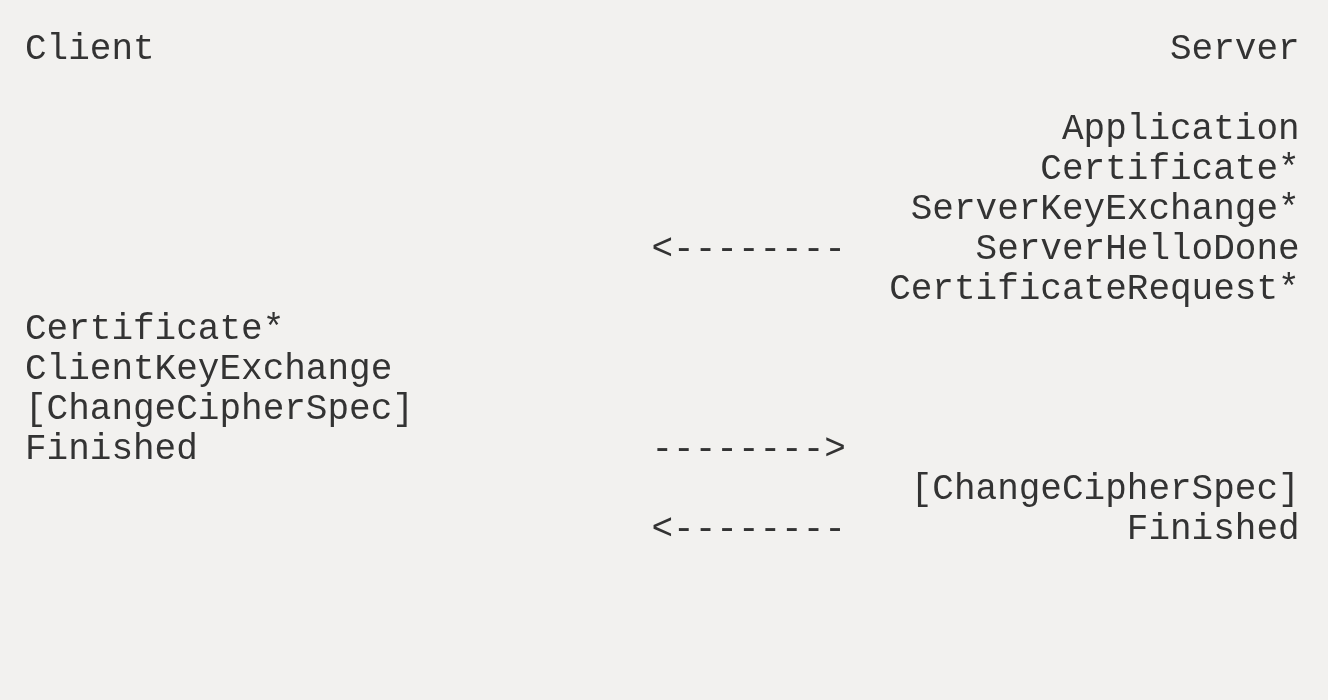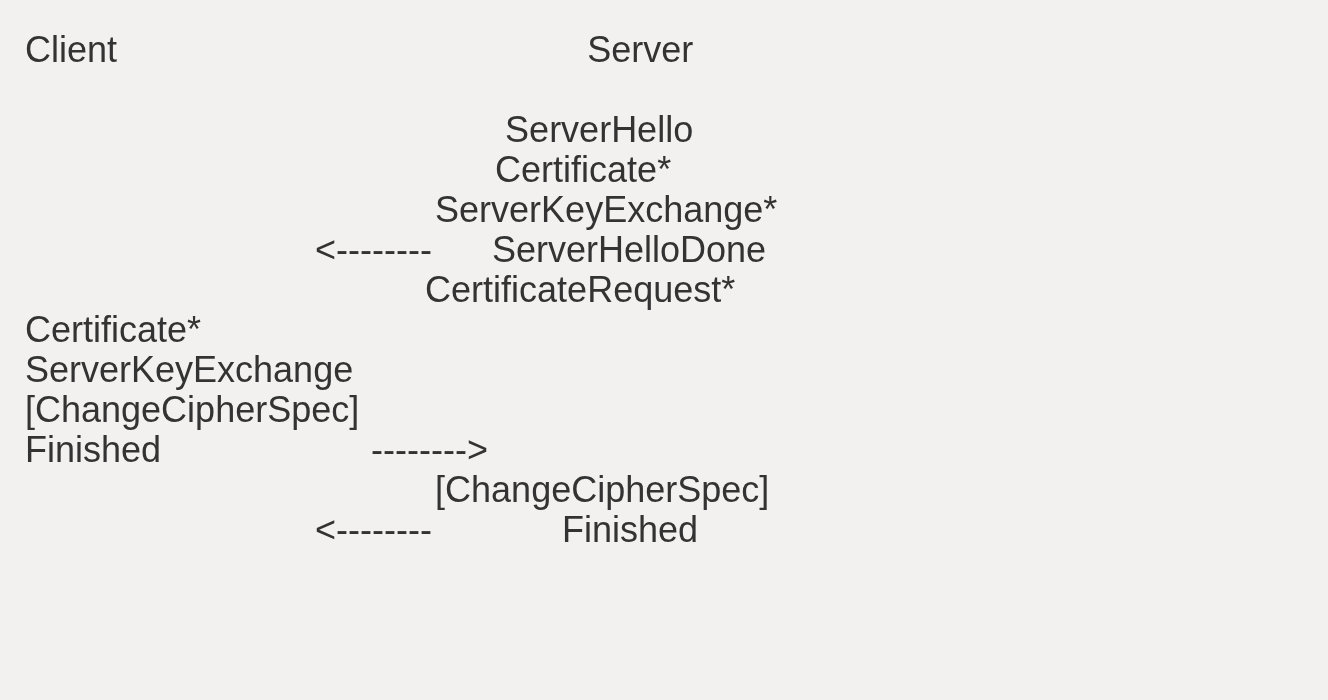--- a/index.html
+++ b/index.html
@@ -8,41 +8,41 @@
     width: 1328px;
     height: 700px;
     overflow: hidden;
     background: #f2f1ef;
   }
   .diagram {
     box-sizing: border-box;
     width: 1328px;
     height: 536px;
     padding: 30px 0 8px 25px;
-    font-family: Liberation Sans, sans-serif;
+    font-family: Liberation Mono, monospace;
     font-size: 36px;
     color: #333333;
   }
   .ln {
     white-space: pre;
     height: 40px;
     line-height: 40px;
     letter-spacing: 0;
   }
 </style>
 </head>
 <body style="background: rgb(242, 241, 239);">
 
 <main class="diagram" style="color: rgb(51, 51, 51);">
   <div class="ln">Client                                               Server</div>
   <div class="ln"></div>
-  <div class="ln">                                                ServerHello</div>
+  <div class="ln">                                                Application</div>
   <div class="ln">                                               Certificate*</div>
   <div class="ln">                                         ServerKeyExchange*</div>
   <div class="ln">                             &lt;--------      ServerHelloDone</div>
   <div class="ln">                                        CertificateRequest*</div>
   <div class="ln">Certificate*</div>
-  <div class="ln">ServerKeyExchange</div>
+  <div class="ln">ClientKeyExchange</div>
   <div class="ln">[ChangeCipherSpec]</div>
   <div class="ln">Finished                     --------&gt;</div>
   <div class="ln">                                         [ChangeCipherSpec]</div>
   <div class="ln">                             &lt;--------             Finished</div>
 </main>
 
 </body></html>

